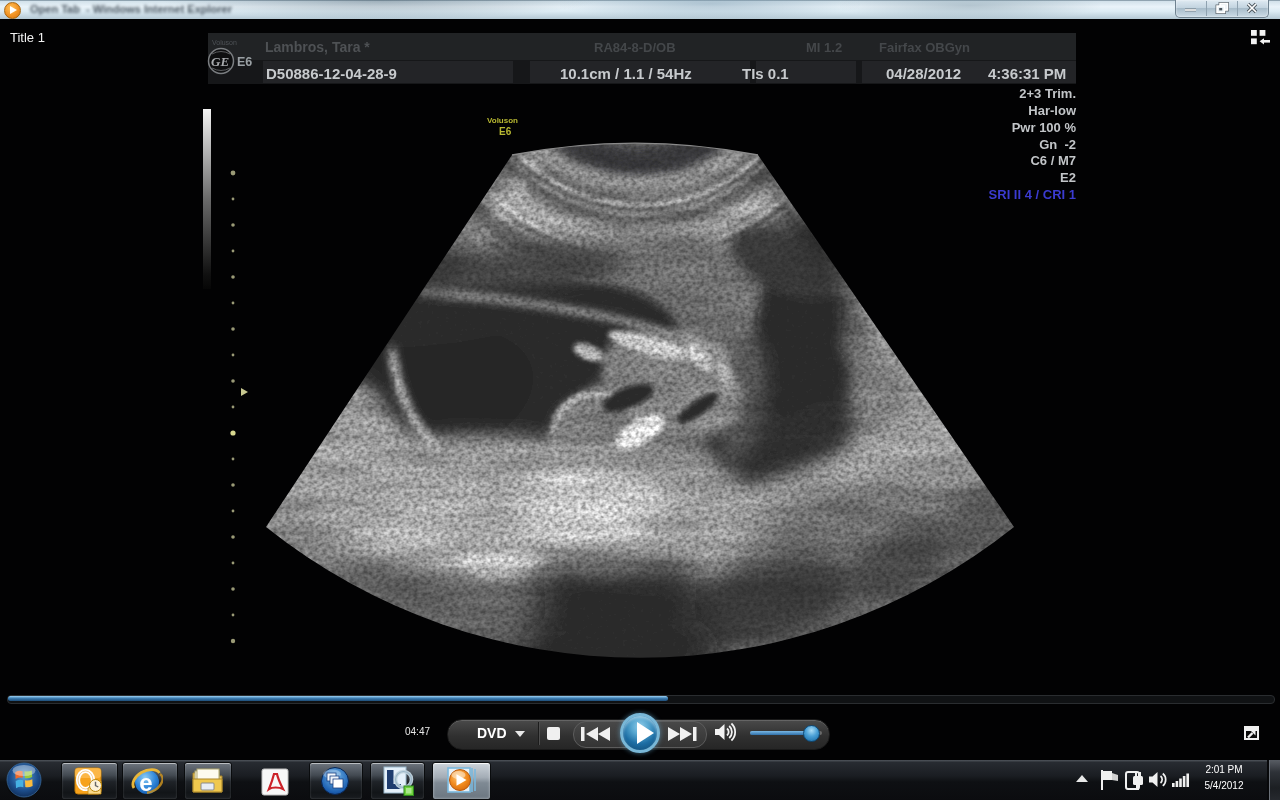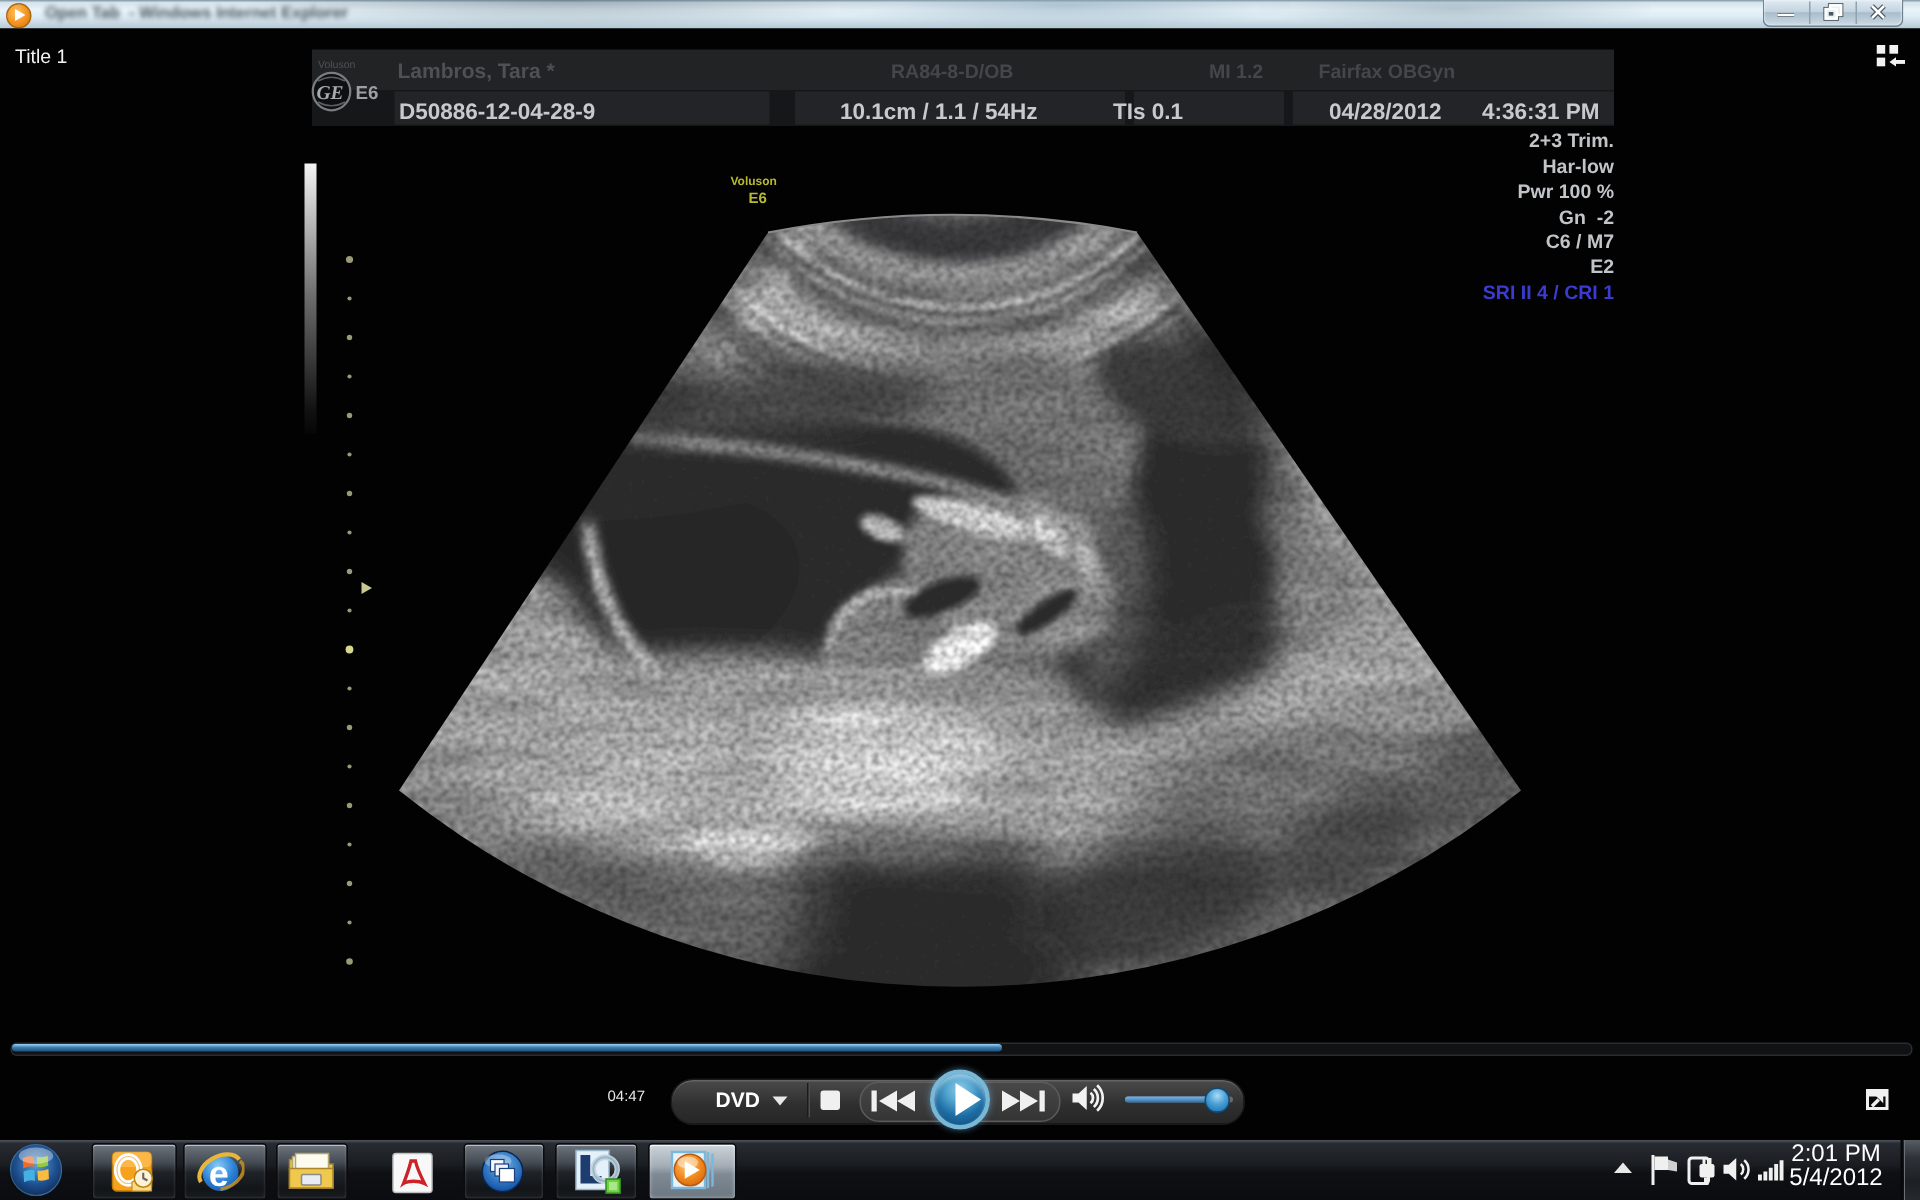--- a/index.html
+++ b/index.html
@@ -45,21 +45,21 @@
 #expand{left:1244px;top:707px;width:15px;height:14px;border:2px solid #f0f0f0;background:#0a0a0a;border-top:5px solid #f0f0f0;box-sizing:border-box;}
 
 #taskbar{left:0;top:760px;width:1280px;height:40px;
 background:linear-gradient(180deg,#50555c 0%,#272b31 6%,#1a1d22 40%,#0e1013 55%,#0b0c0f 100%);}
 .tbtn{position:absolute;top:2px;width:50px;height:36px;border-radius:3px;
 background:linear-gradient(180deg,#6e757e 0%,#434a52 34%,#1f2328 52%,#121518 82%,#191c20 100%);
 border:1px solid #0a0c0e;box-shadow:inset 0 1px 0 rgba(255,255,255,.5),inset 0 0 2px rgba(255,255,255,.25);}
 .tbtn.active{background:linear-gradient(180deg,#ccd3da 0%,#a4adb6 40%,#7f8a94 55%,#6b7680 100%);
 box-shadow:inset 0 1px 0 rgba(255,255,255,.8),inset 0 0 3px rgba(255,255,255,.5);}
 #showdesk{left:1267px;top:0;width:13px;height:40px;background:linear-gradient(180deg,#585d64,#2e3238 30%,#1c1f23 70%,#26292e);border-left:2px solid #07080a;box-shadow:inset 1px 0 0 #6a7078;}
-#clock{left:1188px;top:2px;width:72px;color:#fff;font-size:16px;text-align:center;line-height:16px;}
+#clock{left:1188px;top:2px;width:72px;color:#fff;font-size:10px;text-align:center;line-height:16px;}
 </style>
 </head>
 <body>
 <div id="stage">
   <div class="abs" id="titlebar">
     <div class="abs" id="tbsmudge1"></div>
     <div class="abs" id="tbsmudge2"></div>
     <div class="abs" id="tbsmudge3"></div>
     <div class="abs" id="tbtitle">Open Tab &nbsp;- Windows Internet Explorer</div>
     <div class="abs" id="tbicon"></div>

